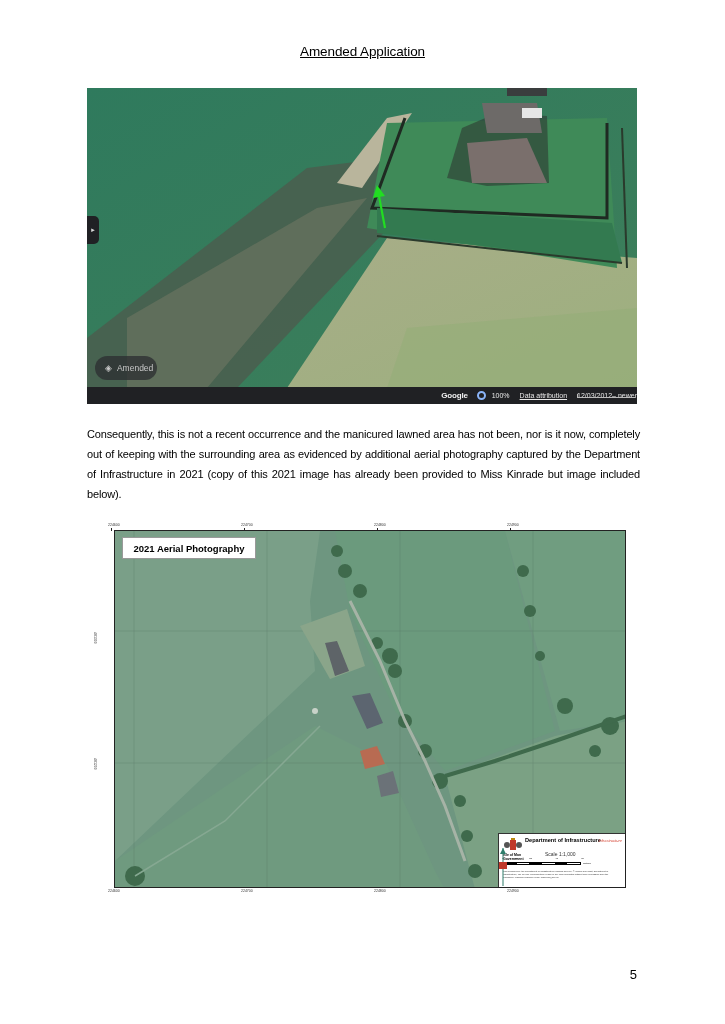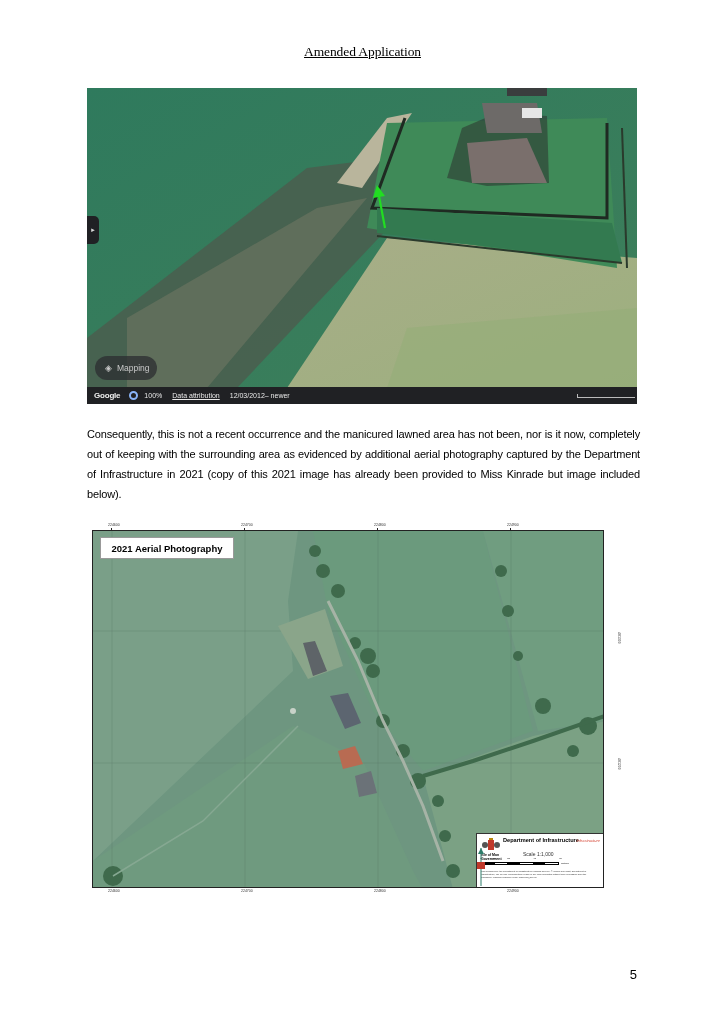--- a/index.html
+++ b/index.html
@@ -1,21 +1,21 @@
 <!DOCTYPE html>
 <html><head>
   <meta charset="utf-8">
   <style>
     * { box-sizing: border-box; margin: 0; padding: 0; }
     html, body { width: 725px; height: 1024px; background: #ffffff; overflow: hidden; }
     body { position: relative; font-family: "Liberation Sans", sans-serif; color: #000; }
 
     .page-heading {
       position: absolute; left: 0; top: 44px; width: 725px; text-align: center;
-      font-family: Liberation Serif, serif; font-size: 13.5px; text-decoration: underline;
+      font-family: Liberation Sans, sans-serif; font-size: 13.5px; text-decoration: underline;
       letter-spacing: -0.1px;
     }
 
     
     .fig1 {
       position: absolute; left: 87px; top: 88px; width: 550px; height: 316px; overflow: hidden;
       background: #3c7a5c;
     }
     .fig1 svg.scene { position: absolute; left: 0; top: 0; }
     .side-tab {
@@ -24,42 +24,42 @@
       display: flex; align-items: center; justify-content: center;
     }
     .layers-btn {
       position: absolute; left: 8px; top: 268px; width: 62px; height: 24px;
       background: rgba(45,48,50,0.78); border-radius: 12px; color: #c8c8c8;
       font-size: 8.5px; display: flex; align-items: center; padding-left: 10px; gap: 5px;
     }
     .layers-btn .lyr-ico { font-size: 9px; color: #c8c8c8; }
     .gbar {
       position: absolute; left: 0; top: 299px; width: 550px; height: 17px; background: #202124;
-      display: flex; align-items: center; padding-left: 7px; color: #e8e8e8; font-size: 7px;
+      display: flex; align-items: center; padding-left: 7px; color: #e8e8e8; font-size: 7px; justify-content: flex-end;
     }
     .gbar .glogo { font-weight: bold; font-size: 8px; color: #f0f0f0; margin-right: 9px; letter-spacing: -0.2px; }
     .gbar .ring { width: 9px; height: 9px; border: 2px solid #8ab4f8; border-radius: 50%; margin-right: 6px; }
     .gbar .zoom { margin-right: 10px; }
     .gbar .attr { text-decoration: underline; margin-right: 10px; }
     .gbar .scale {
       position: absolute; right: 2px; top: 7px; width: 58px; height: 4px;
       border-left: 1px solid #bbb; border-bottom: 1px solid #bbb;
     }
 
     
     .para {
       position: absolute; left: 87px; top: 424px; width: 553px;
       font-family: "Liberation Sans", sans-serif; font-size: 11px; line-height: 20px;
       text-align: justify; letter-spacing: -0.15px;
     }
 
     
     .fig2 { position: absolute; left: 92px; top: 520px; width: 535px; height: 380px; }
     .map-frame {
-      position: absolute; left: 0; top: 10px; width: 512px; height: 358px;
+      position: absolute; left: 22px; top: 10px; width: 512px; height: 358px;
       border: 1px solid #222; overflow: hidden; background: #6f9780;
     }
     .map-frame svg { position: absolute; left: 0; top: 0; }
     .map-title {
       position: absolute; left: 7px; top: 6px; width: 134px; height: 22px; background: #fff;
       border: 1px solid #999; font-weight: bold; font-size: 9.5px; display: flex;
       align-items: center; justify-content: center;
     }
     .coord { position: absolute; font-size: 3.5px; color: #333; white-space: nowrap; }
     .coord-tick { position: absolute; background: #222; }
@@ -128,21 +128,21 @@
     <polygon points="420,0 460,0 460,8 420,8" fill="#3a3d3e"></polygon>
 
     <line x1="298" y1="140" x2="292" y2="108" stroke="#22dd22" stroke-width="2.2"></line>
     <polygon points="286,110 298,108 290,97" fill="#22dd22"></polygon>
   </svg>
   <div class="side-tab">
       <span>▸</span>
     </div>
   <div class="layers-btn">
     <span class="lyr-ico">◈</span>
-    <span>Mapping</span>
+    <span>Amended</span>
   </div>
   <div class="gbar">
     <span class="glogo">Google</span>
     <span class="ring"></span>
     <span class="zoom">100%</span>
     <span class="attr">Data attribution</span>
     <span>12/03/2012– newer</span>
     <span class="scale"></span>
   </div>
 </div>

